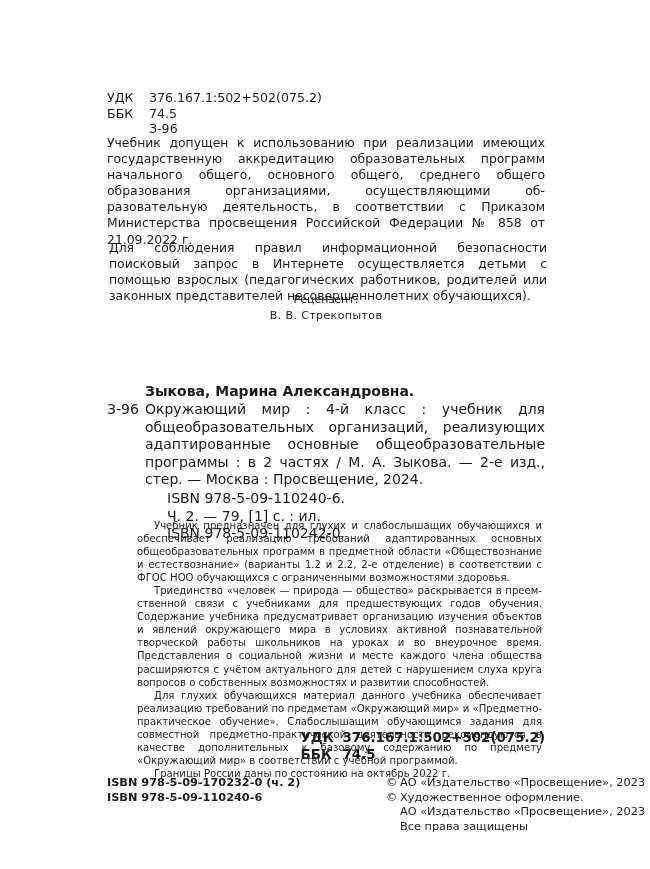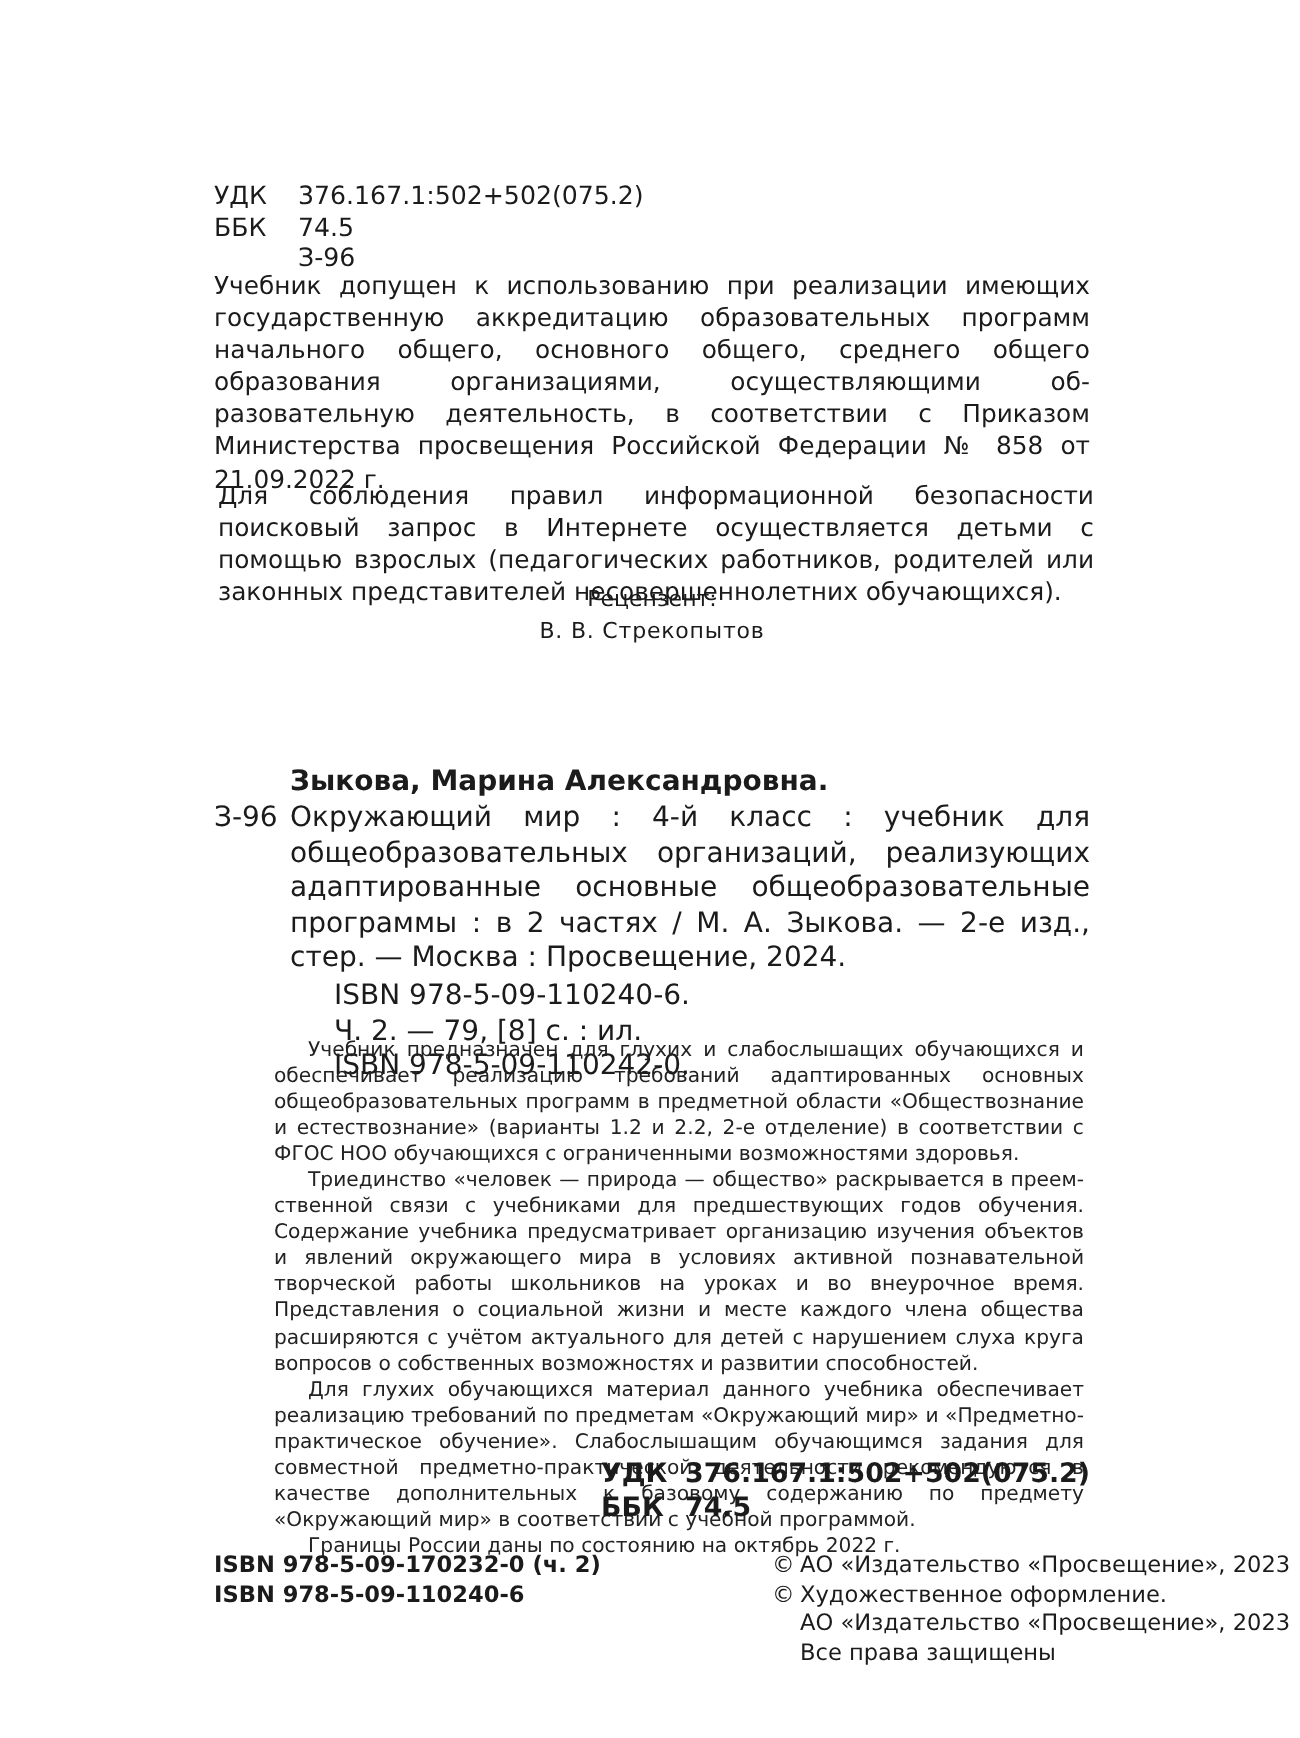--- a/index.html
+++ b/index.html
@@ -191,21 +191,21 @@
   </div>
 
   <div class="biblio">
     <div class="biblio-author">Зыкова, Марина Александровна.</div>
     <div class="biblio-body">
       <span class="biblio-sig">З-96</span>
       <div class="biblio-desc">Окружающий мир : 4-й класс : учебник для общеобра­зовательных организаций, реализующих адаптированные основные общеобразовательные программы : в 2 частях / М. А. Зыкова. — 2-е изд., стер. — Москва : Просвеще­ние, 2024.</div>
     </div>
     <div class="biblio-isbns">
       <div>ISBN 978-5-09-110240-6.</div>
-      <div>Ч. 2. — 79, [8] с. : ил.</div>
+      <div>Ч. 2. — 79, [1] с. : ил.</div>
       <div>ISBN 978-5-09-110242-0.</div>
     </div>
   </div>
 
   <div class="annotation">
     <p>Учебник предназначен для глухих и слабослышащих обучающихся и обе­спечивает реализацию требований адаптированных основных общеобразова­тельных программ в предметной области «Обществознание и естествозна­ние» (варианты 1.2 и 2.2, 2-е отделение) в соответствии с ФГОС НОО обу­чающихся с ограниченными возможностями здоровья.</p>
     <p>Триединство «человек — природа — общество» раскрывается в преем­ственной связи с учебниками для предшествующих годов обучения. Содер­жание учебника предусматривает организацию изучения объектов и явлений окружающего мира в условиях активной познавательной творческой работы школьников на уроках и во внеурочное время. Представления о социальной жизни и месте каждого члена общества расширяются с учётом актуального для детей с нарушением слуха круга вопросов о собственных возможностях и развитии способностей.</p>
     <p>Для глухих обучающихся материал данного учебника обеспечивает реа­лизацию требований по предметам «Окружающий мир» и «Предметно-прак­тическое обучение».  Слабослышащим обучающимся задания для совмест­ной предметно-практической деятельности рекомендуются в качестве допол­нительных к базовому содержанию по предмету «Окружающий мир» в соответствии с учебной программой.</p>
     <p>Границы России даны по состоянию на октябрь 2022 г.</p>
   </div>

